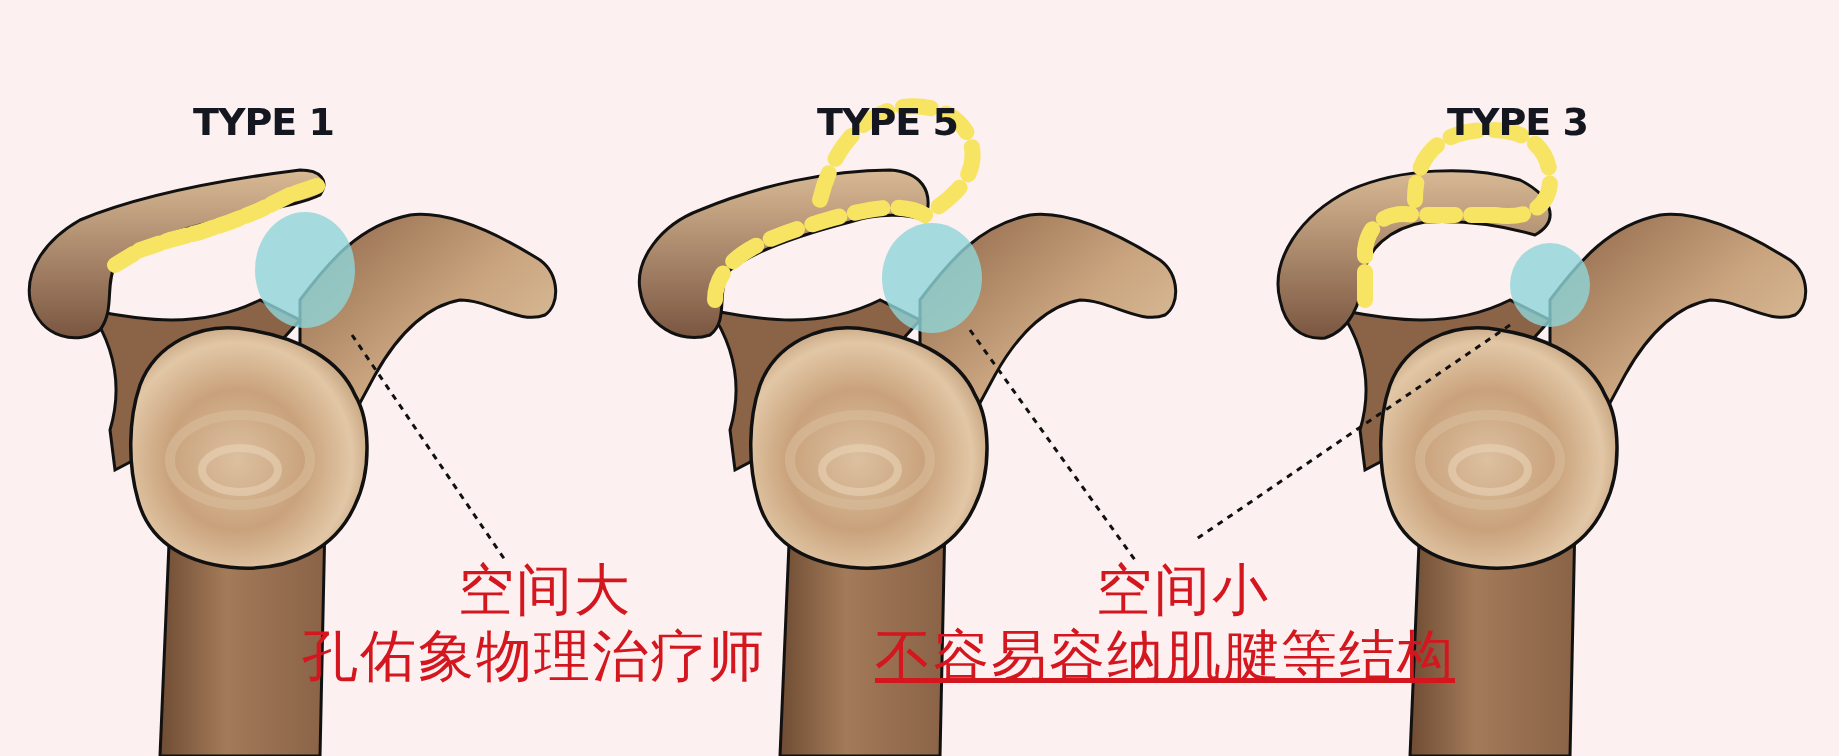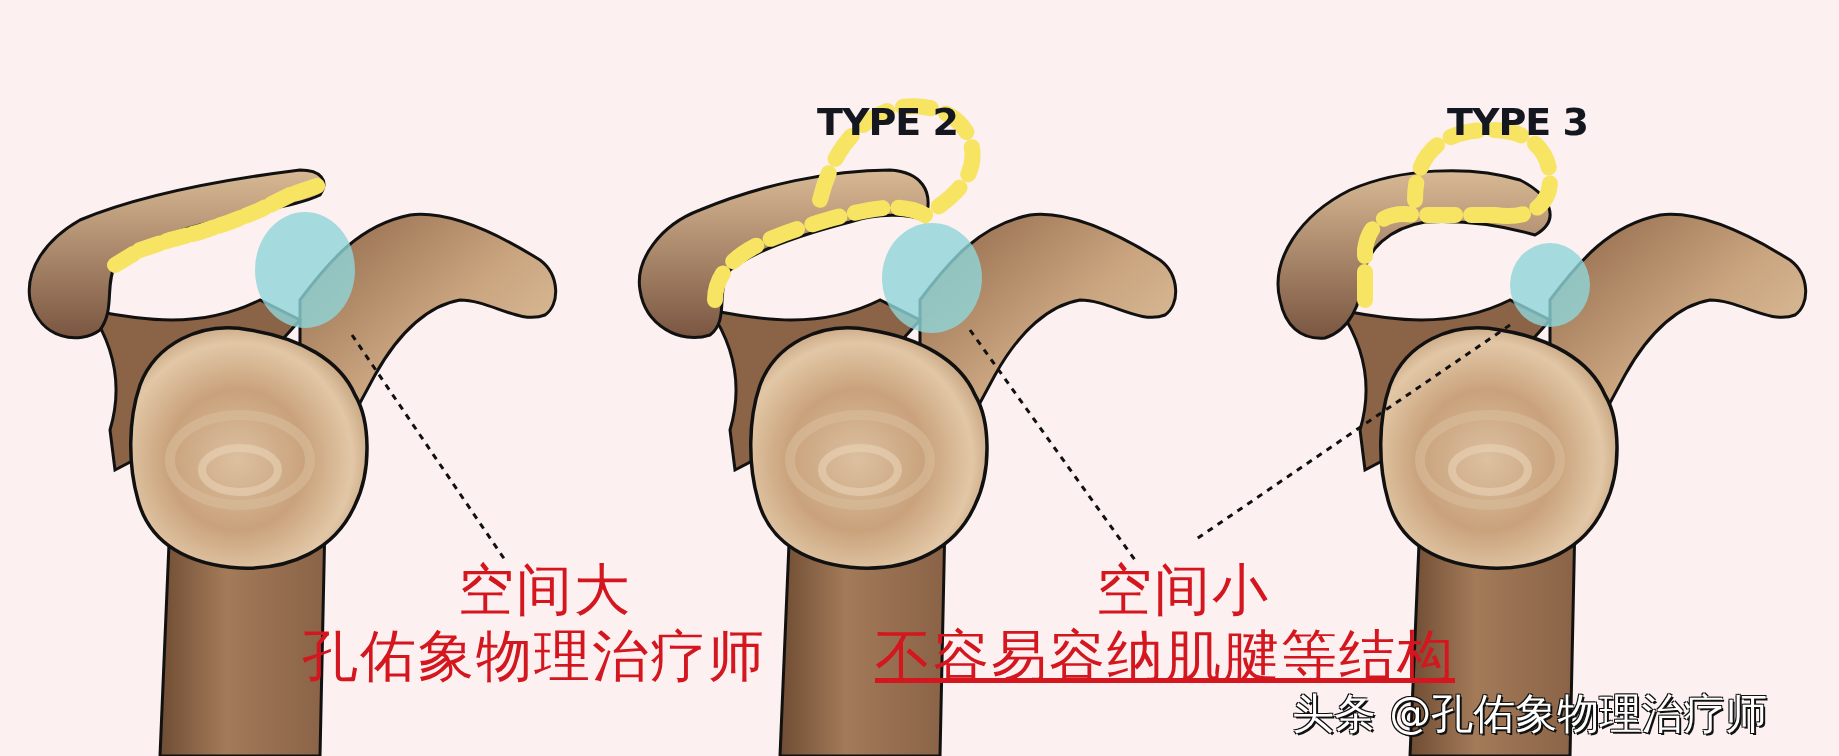--- a/index.html
+++ b/index.html
@@ -98,23 +98,23 @@
       <use href="#scapula" x="0" y="0"></use>
 
       <path d="M30,300 C20,260 50,215 100,190 C150,168 220,165 270,180 C300,195 312,220 285,235 C250,225 210,220 175,222 C140,228 115,250 115,275 C110,305 100,330 75,338 C50,340 35,325 30,300 Z" fill="url(#acrGrad)" stroke="#111" stroke-width="3"></path>
 
       <path d="M115,300 L115,250 C118,225 135,210 165,215 L245,215 M245,215 C280,220 300,205 300,180 C300,150 280,130 240,130 C190,130 165,155 165,200" fill="none" stroke="#f7e463" stroke-width="16" stroke-linecap="round" stroke-dasharray="28 16"></path>
       <ellipse cx="300" cy="285" rx="40" ry="42" fill="#8fd6d9" opacity="0.8"></ellipse>
       <line x1="260" y1="325" x2="-55" y2="540" stroke="#111" stroke-width="3" stroke-dasharray="6 6"></line>
     </g>
   </svg>
 
-  <div class="type-title" style="left:817px;">TYPE 2</div>
+  <div class="type-title" style="left:193px;">TYPE 1</div>
+  <div class="type-title" style="left:817px;">TYPE 5</div>
   <div class="type-title" style="left:1447px;">TYPE 3</div>
 
   <div class="caption" style="left:458px; top:562px;">空间大</div>
   <div class="caption" style="left:302px; top:628px;">孔佑象物理治疗师</div>
 
   <div class="caption" style="left:1096px; top:562px;">空间小</div>
   <div class="caption" style="left:875px; top:628px;text-decoration:underline;">不容易容纳肌腱等结构</div>
 
-  <div class="watermark">头条 @孔佑象物理治疗师</div>
 </div>
 
 </body></html>

